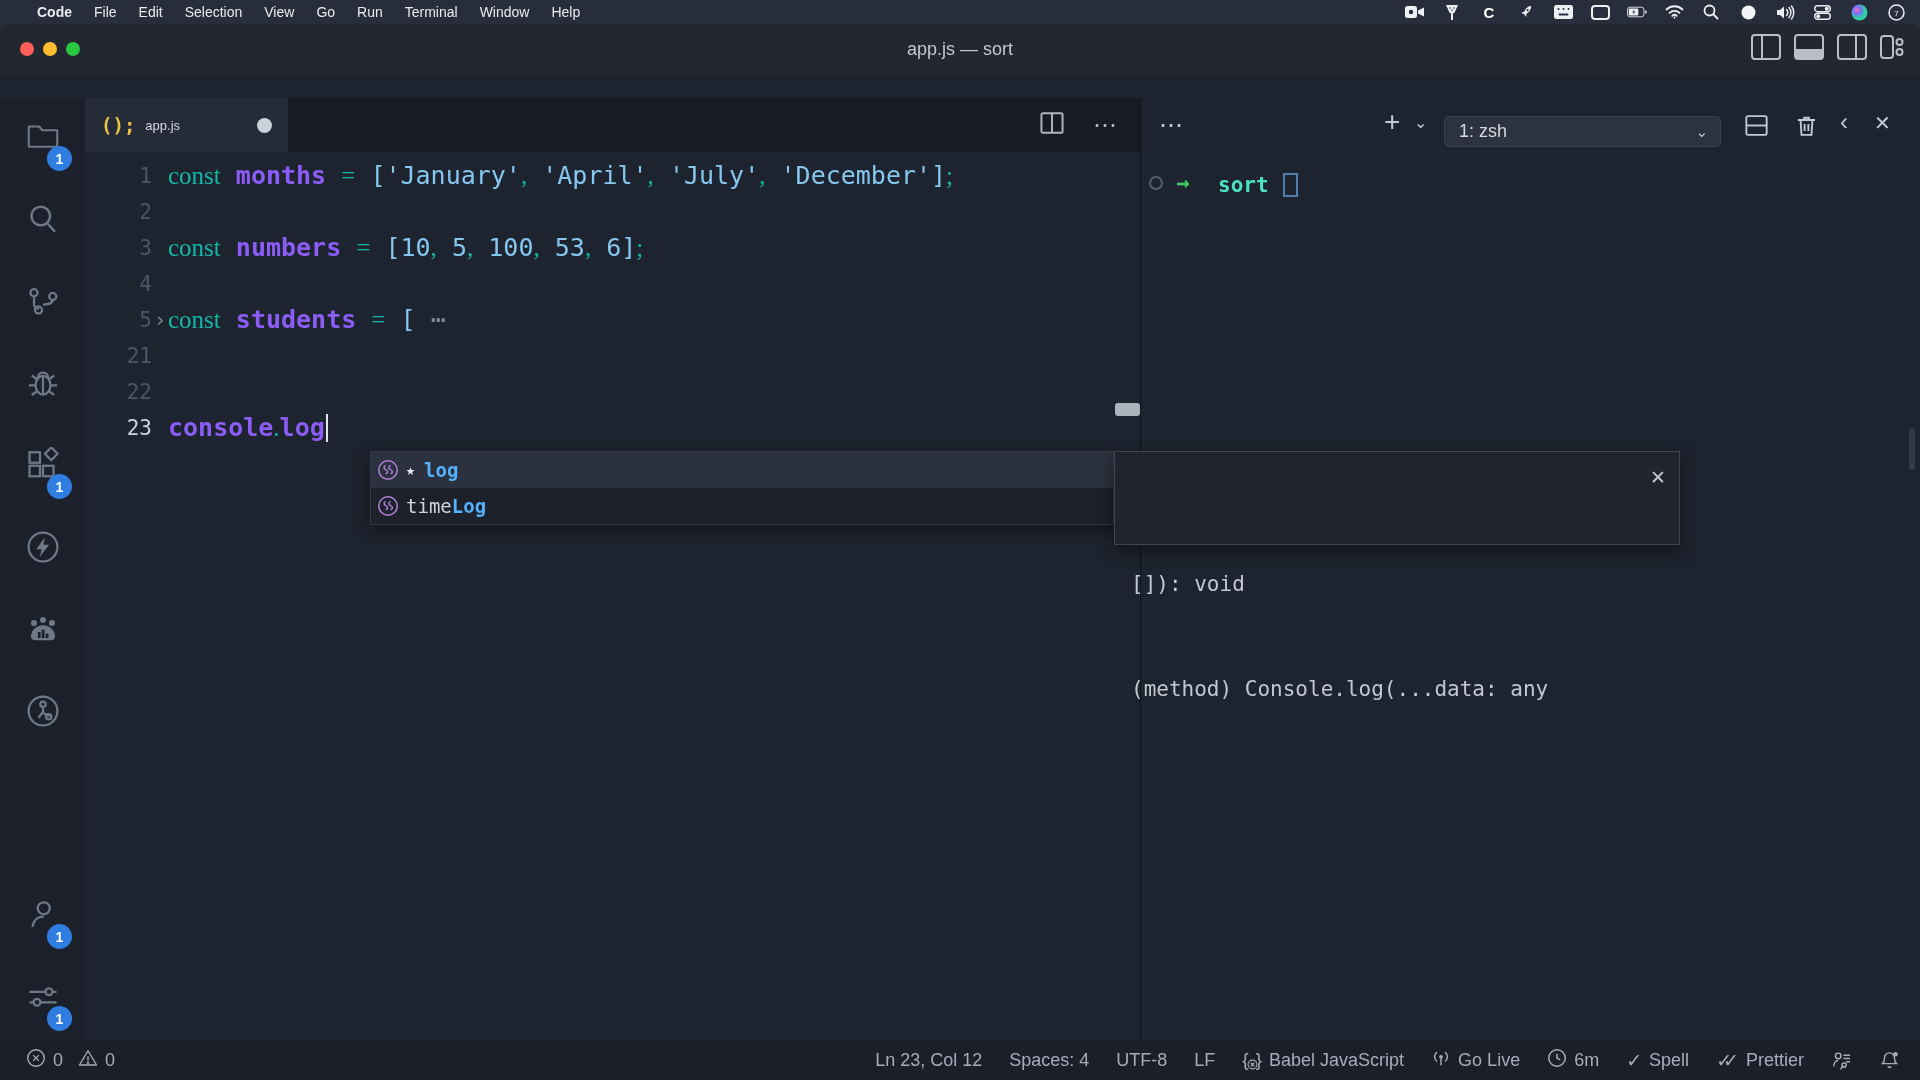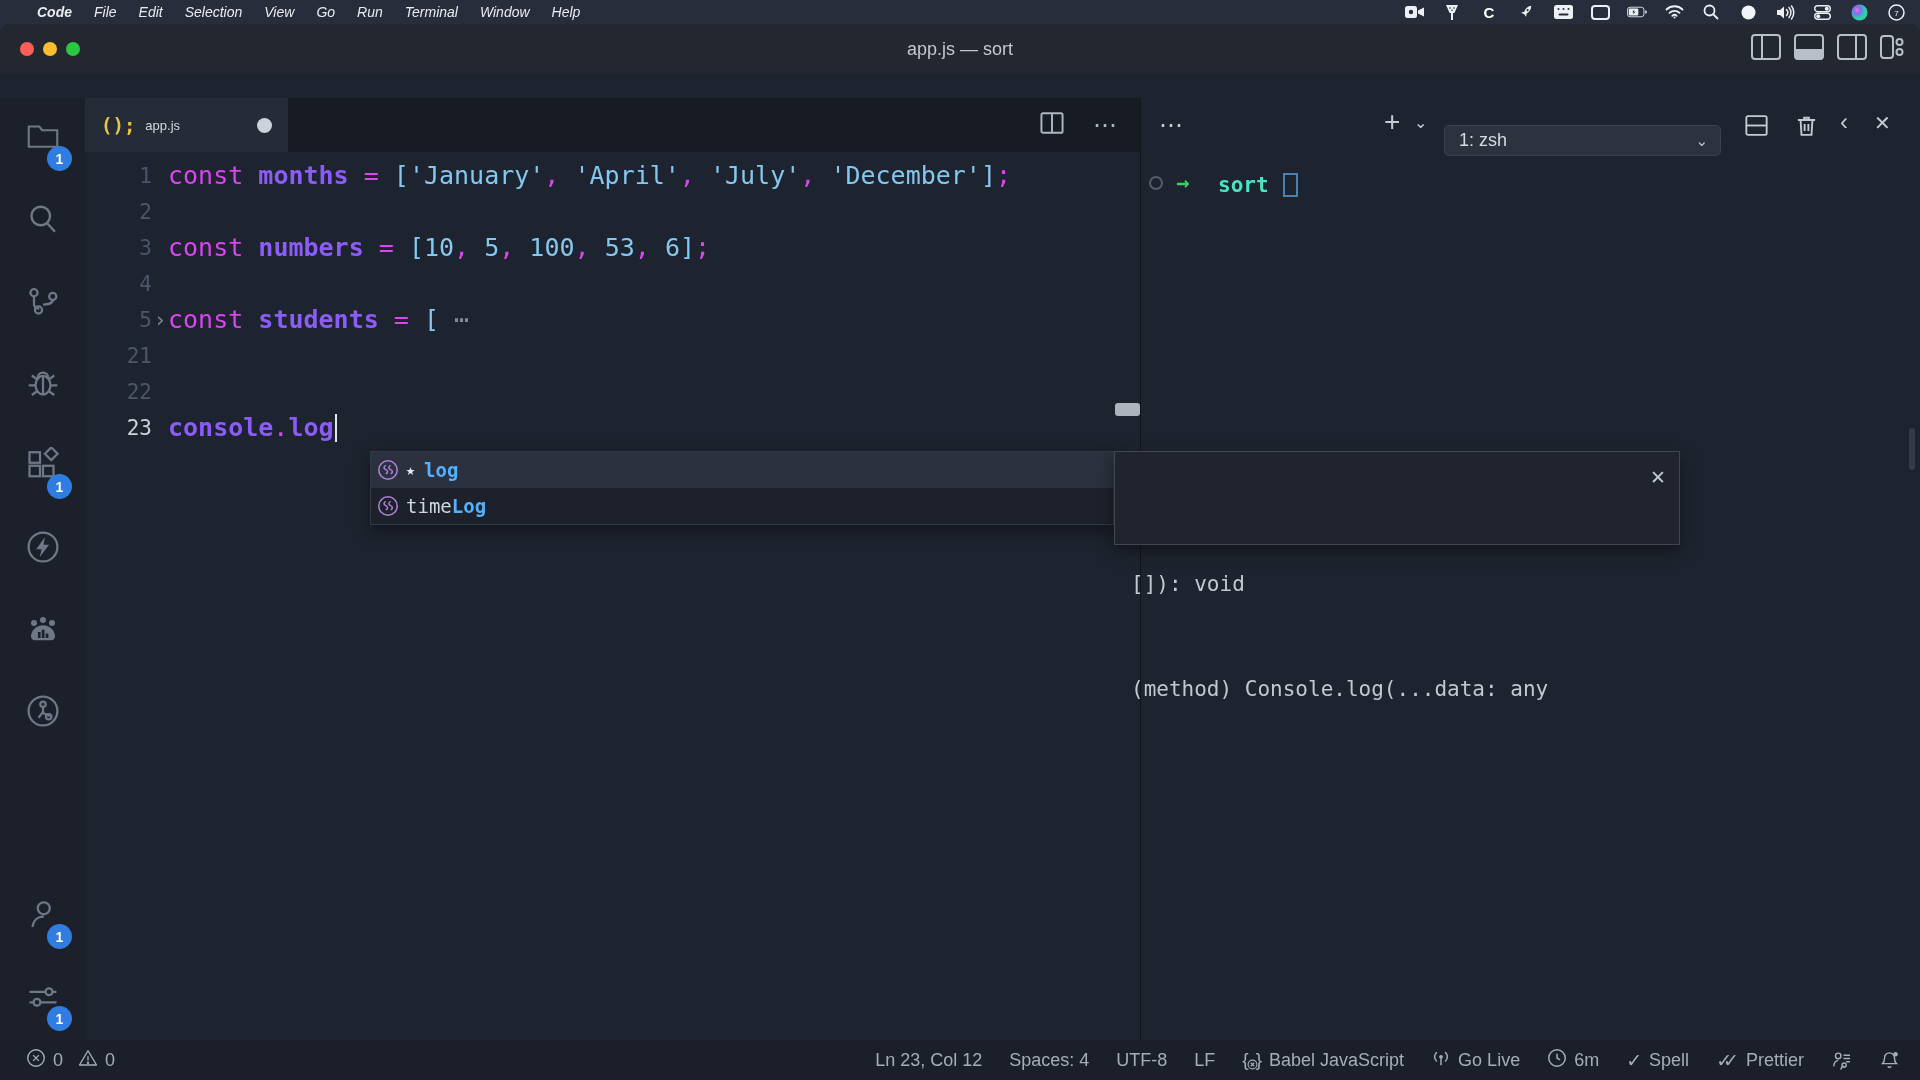--- a/index.html
+++ b/index.html
@@ -4,21 +4,21 @@
 <style>
   * { margin:0; padding:0; box-sizing:border-box; }
   html,body { width:1920px; height:1080px; overflow:hidden; background:#272d3a;
               font-family:"Liberation Sans", sans-serif; }
   .mono { font-family:"DejaVu Sans Mono", monospace; }
 
   
   .menubar { height:24px; display:flex; align-items:center; color:#e9ebf0;
              font-size:14px; padding:0 14px 0 16px; background:#272d3a; }
   .apple { font-size:15px; margin-right:10px; }
-  .menu-item { padding:0 11px;font-style:italic; }
+  .menu-item { padding:0 11px; }
   .menu-item.app { font-weight:700; }
   .menubar-right { margin-left:auto; display:flex; align-items:center; gap:17px; color:#eceff4; }
   .mb-ic { width:20px; height:18px; display:flex; align-items:center; justify-content:center; }
   .c-logo { font-weight:800; font-size:15px; color:#fff; }
 
   
   .window { position:absolute; top:24px; left:0; right:0; bottom:0;
             background:#1e242f; border-radius:10px 10px 0 0; }
   .titlebar { position:relative; height:50px; background:#23272f; border-radius:10px 10px 0 0;
               display:flex; align-items:center; justify-content:center; }
@@ -47,21 +47,21 @@
   .tab-label { color:#d4d9e1; font-size:13px; }
   .tab-dot { width:15px; height:15px; border-radius:50%; background:#ccd2dc; margin-left:auto; }
   .editor-actions { position:absolute; right:22px; top:0; height:54px; display:flex; align-items:center; gap:28px; color:#aeb6c2; }
   .more-glyph { font-size:24px; letter-spacing:1px; }
 
   .editor { flex:1; position:relative; font-family:"DejaVu Sans Mono", monospace; font-size:25px; padding-top:6px; }
   .code-line { height:36px; line-height:36px; display:flex; white-space:pre; }
   .gutter { width:67px; text-align:right; color:#4d5668; font-size:21px; flex:none; }
   .gutter.active { color:#ced4de; }
   .foldcol { width:16px; text-align:center; color:#7c8violet494; color:#7c8494; font-size:21px; flex:none; }
-  .tk-kw { color:#d946ef; } .tk-id { color:#8b5cf6;font-weight:bold; } .tk-lit { color:#86c7ef; }
+  .tk-kw { color:#14b8a6;font-family:Liberation Serif, serif; } .tk-id { color:#8b5cf6;font-weight:bold; } .tk-lit { color:#86c7ef; }
   .tk-pl { color:#d6dbe4; } .tk-ghost { color:#5b6372; } .tk-fold { color:#828a98; }
   .caret { display:inline-block; width:2px; height:28px; background:#e2e6ec; vertical-align:-6px; margin-left:1px; }
   .scroll-dash { position:absolute; top:251px; right:0; width:25px; height:13px; background:#aeb4bd; border-radius:3px; }
 
   
   .suggest { position:absolute; left:370px; top:427px; width:744px; background:#1c212b;
              border:1px solid #323845; z-index:30; box-shadow:0 6px 16px rgba(0,0,0,.45); }
   .sg-row { height:36px; display:flex; align-items:center; padding-left:6px;
             font-family:"DejaVu Sans Mono", monospace; font-size:19px; color:#d0d6e0; }
   .sg-row.selected { background:#2b313e; }
@@ -76,21 +76,21 @@
           color:#c2c8d2; white-space:pre; box-shadow:0 6px 16px rgba(0,0,0,.45); }
   .docs-close { position:absolute; right:13px; top:8px; font-size:19px; color:#c2c8d2;
                 font-family:"Liberation Sans", sans-serif; cursor:default; }
 
   
   .terminal { flex:1; background:#1e242f; border-left:1px solid #10141b; position:relative; }
   .term-header { height:54px; position:relative; color:#c3cad4; }
   .th-more { position:absolute; left:18px; top:13px; font-size:24px; letter-spacing:1px; }
   .th-plus { position:absolute; left:243px; top:8px; font-size:28px; font-weight:300; }
   .th-chev { position:absolute; left:273px; top:15px; font-size:16px; }
-  .th-select { position:absolute; left:303px; top:27px; width:277px; height:31px; background:#2c323e;
+  .th-select { position:absolute; left:303px; top:18px; width:277px; height:31px; background:#2c323e;
                border:1px solid #3a4150; border-radius:5px; display:flex; align-items:center;
                padding:0 12px 0 14px; font-size:18px; color:#d5dae3; }
   .th-select .sel-chev { margin-left:auto; font-size:15px; color:#c3cad4; }
   .th-ic { position:absolute; top:15px; }
   .th-back { position:absolute; left:699px; top:10px; font-size:24px; }
   .th-close { position:absolute; left:733px; top:13px; font-size:20px; }
   .term-body { position:relative; font-family:"DejaVu Sans Mono", monospace; }
   .prompt-row { position:absolute; top:18px; left:0; right:0; height:30px; }
   .prompt-circle { position:absolute; left:8px; top:6px; width:14px; height:14px; border:2px solid #555d6b; border-radius:50%; }
   .prompt-arrow { position:absolute; left:35px; top:0; color:#3ecf63; font-size:22px; font-weight:700; }

